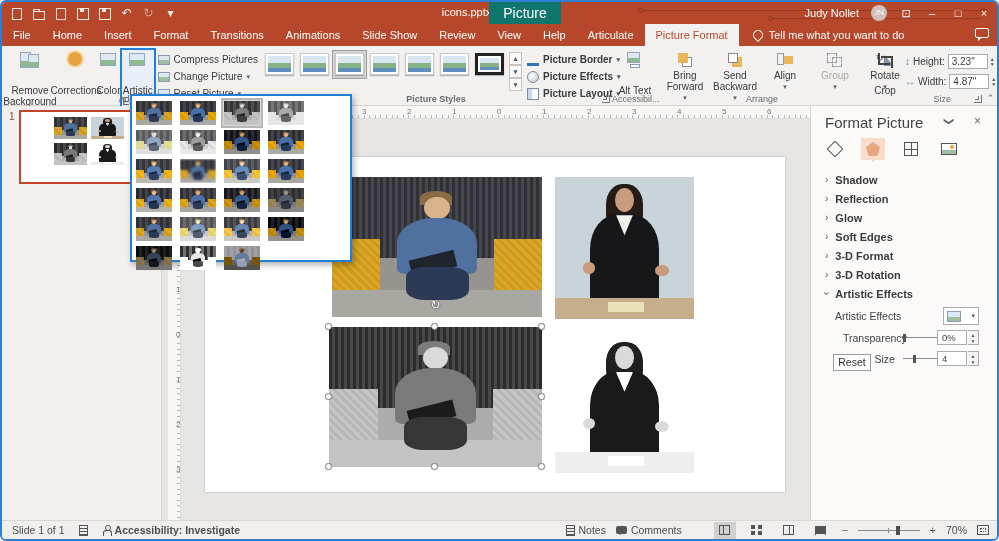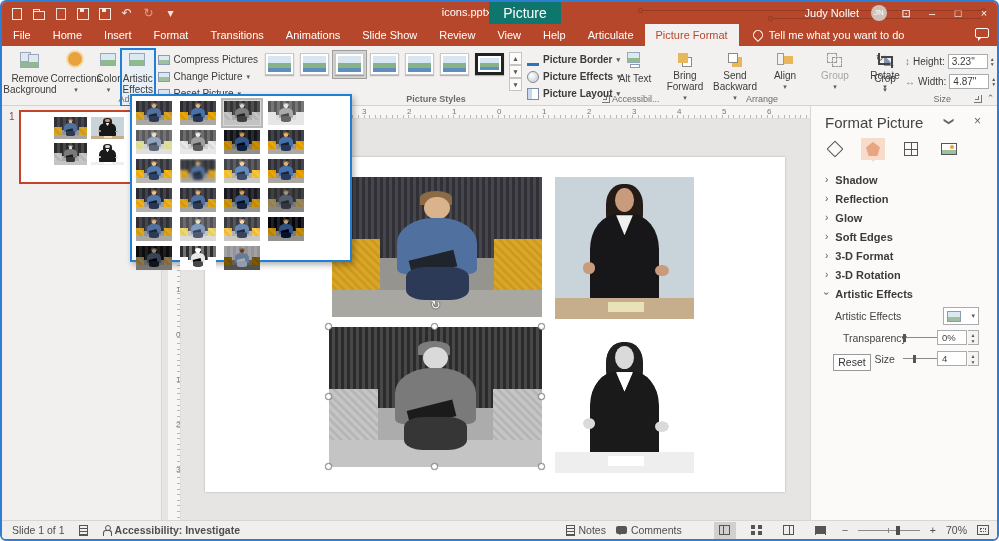--- a/index.html
+++ b/index.html
@@ -32,21 +32,21 @@
   #tellme{display:flex;align-items:center;gap:6px;font-size:11px;margin-left:14px;}
   #bulb{width:10px;height:10px;border:1px solid #fff;border-radius:50% 50% 50% 0;transform:rotate(-45deg);}
   #comment-top{position:absolute;right:8px;top:4px;width:14px;height:10px;border:1px solid #fff;border-radius:2px;}
   #comment-top::after{content:"";position:absolute;left:2px;bottom:-4px;border:2px solid transparent;border-top-color:#fff;border-left-color:#fff;}
 
   
   #ribbon{position:absolute;left:0;top:44px;right:0;height:60px;background:#F3F1F0;border-bottom:1px solid #D5D2CF;display:flex;}
   .rgroup{position:relative;height:100%;padding:3px 2px 12px 2px;display:flex;align-items:flex-start;}
   .vsep{width:1px;background:#DAD7D4;margin:4px 0;}
   .glabel{position:absolute;bottom:1px;left:0;right:0;text-align:center;font-size:9px;color:#6B6B6B;white-space:nowrap;}
-  .bigbtn{display:flex;flex-direction:column;align-items:center;width:52px;padding-top:2px;font-size:10px;color:#3B3B3B;text-align:center;line-height:11px;}
+  .bigbtn{display:flex;flex-direction:column;align-items:center;width:52px;padding-top:2px;font-size:10px;color:#3B3B3B;text-align:center;line-height:11px;gap:12px;}
   .bigbtn.slim{width:40px;}
   .caret{font-size:7px;color:#5A5A5A;}
   .hlbox{outline:2px solid #2180D6;outline-offset:-1px;background:#E8EFF7;}
   .icn{width:22px;height:20px;position:relative;margin-bottom:2px;}
   .mini-land{position:absolute;border:1px solid #9AA7B8;background:linear-gradient(180deg,#DCE9F2 55%,#8FB98F 55%);}
   .sun{position:absolute;left:3px;top:1px;width:14px;height:14px;border-radius:50%;background:#E8A33D;box-shadow:0 0 0 2px #F6D9A8;}
   .smallbtn{display:flex;align-items:center;gap:4px;font-size:10px;color:#3B3B3B;height:15px;white-space:nowrap;}
   .sb-ic{width:12px;height:10px;border:1px solid #8A9BB8;background:linear-gradient(180deg,#DCE9F2 55%,#9FC09F 55%);flex:none;}
   .stack{display:flex;flex-direction:column;justify-content:flex-start;gap:2px;padding-top:3px;margin-left:3px;}
 

